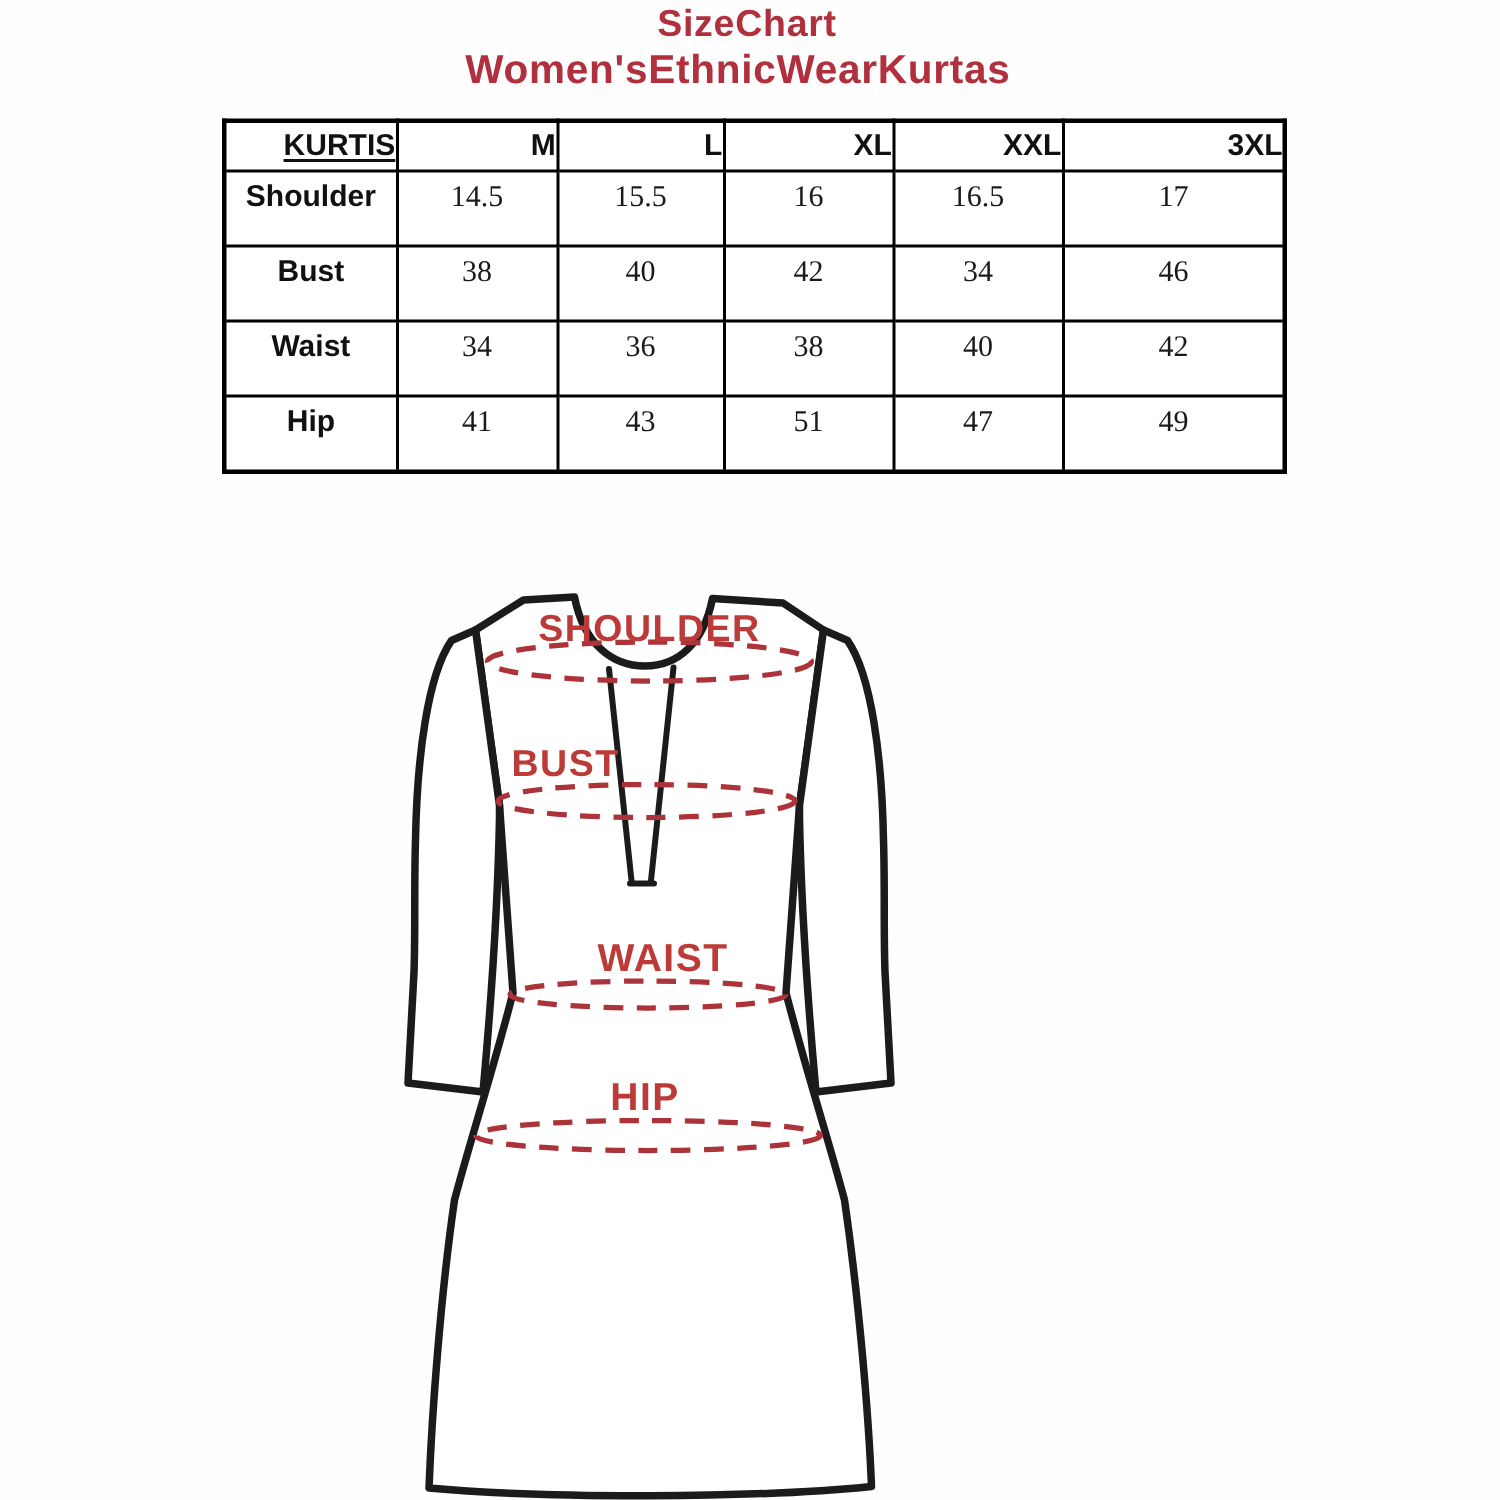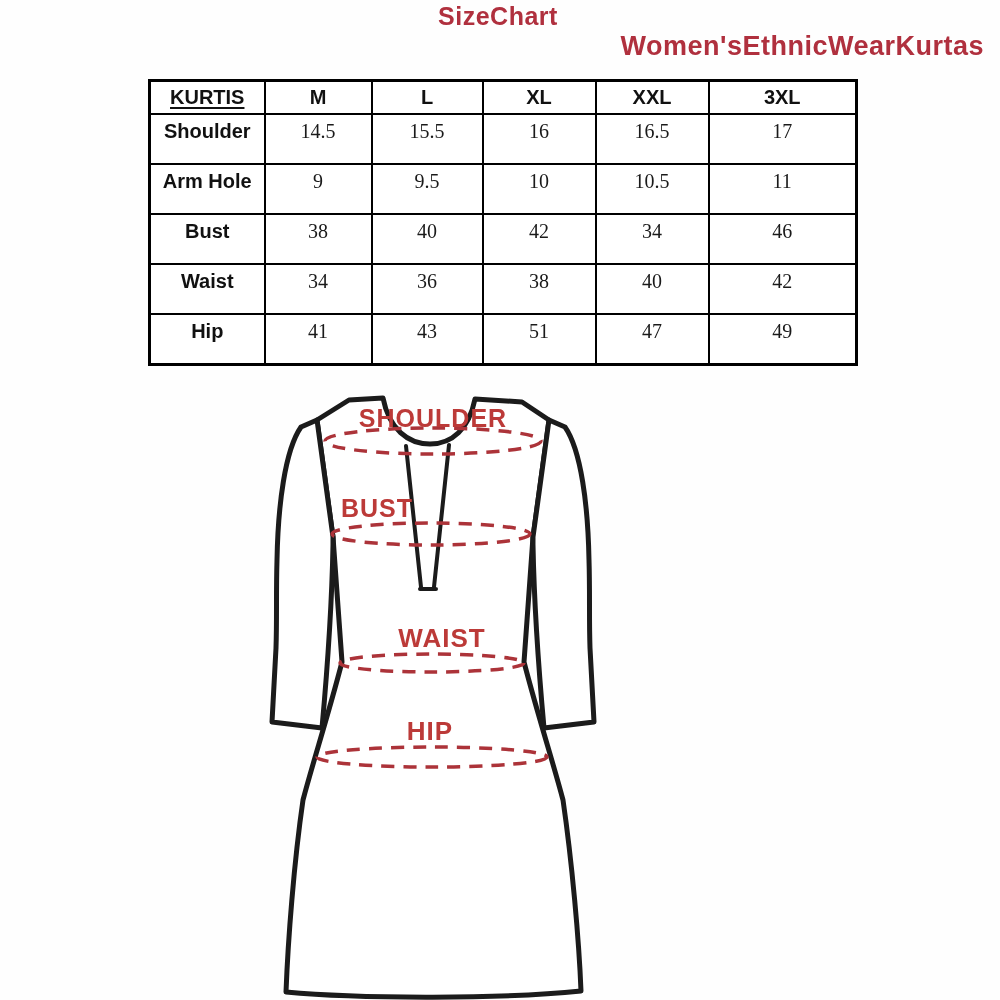--- a/index.html
+++ b/index.html
@@ -8,34 +8,35 @@
     font-family:"Liberation Sans", sans-serif; overflow:hidden;
   }
   
   .titles { position:absolute; top:1px; left:0; width:984px; text-align:center; }
   .title-line1 {
     font-size:25px; font-weight:bold; color:var(--title-red,#B0303E);
     line-height:30px; letter-spacing:0.5px;padding-left:12px;
   }
   .title-line2 {
     font-size:27px; font-weight:bold; color:var(--title-red,#B0303E);
-    line-height:30px; letter-spacing:0.5px;text-align:right;
+    line-height:30px; letter-spacing:0.5px;
   }
   
   .size-table {
     position:absolute; left:148px; top:79px; width:707px;
     border-collapse:collapse; table-layout:fixed;
     border:3px solid #000; background:#fff;
   }
   .size-table th, .size-table td {
     border:2px solid #000; text-align:center; padding:0; overflow:hidden;
   }
   .size-table thead th {
     height:31px; font-size:20px; font-weight:bold; vertical-align:middle;
     color:#111;
+    text-align:right;
   }
   .size-table tbody th {
     font-size:20px; font-weight:bold; color:#111;
   }
   .size-table tbody th, .size-table tbody td {
     height:43px; vertical-align:top; padding-top:5px;
   }
   .size-table tbody td {
     font-family:"Liberation Serif", serif; font-size:20px; font-weight:normal; color:#1a1a1a;border-radius:17px;
   }
@@ -89,28 +90,20 @@
       </tr>
     </thead>
     <tbody>
       <tr>
         <th>Shoulder</th>
         <td>14.5</td>
         <td>15.5</td>
         <td>16</td>
         <td>16.5</td>
         <td>17</td>
-      </tr>
-      <tr>
-        <th>Arm Hole</th>
-        <td>9</td>
-        <td>9.5</td>
-        <td>10</td>
-        <td>10.5</td>
-        <td>11</td>
       </tr>
       <tr>
         <th>Bust</th>
         <td>38</td>
         <td>40</td>
         <td>42</td>
         <td>34</td>
         <td>46</td>
       </tr>
       <tr>

